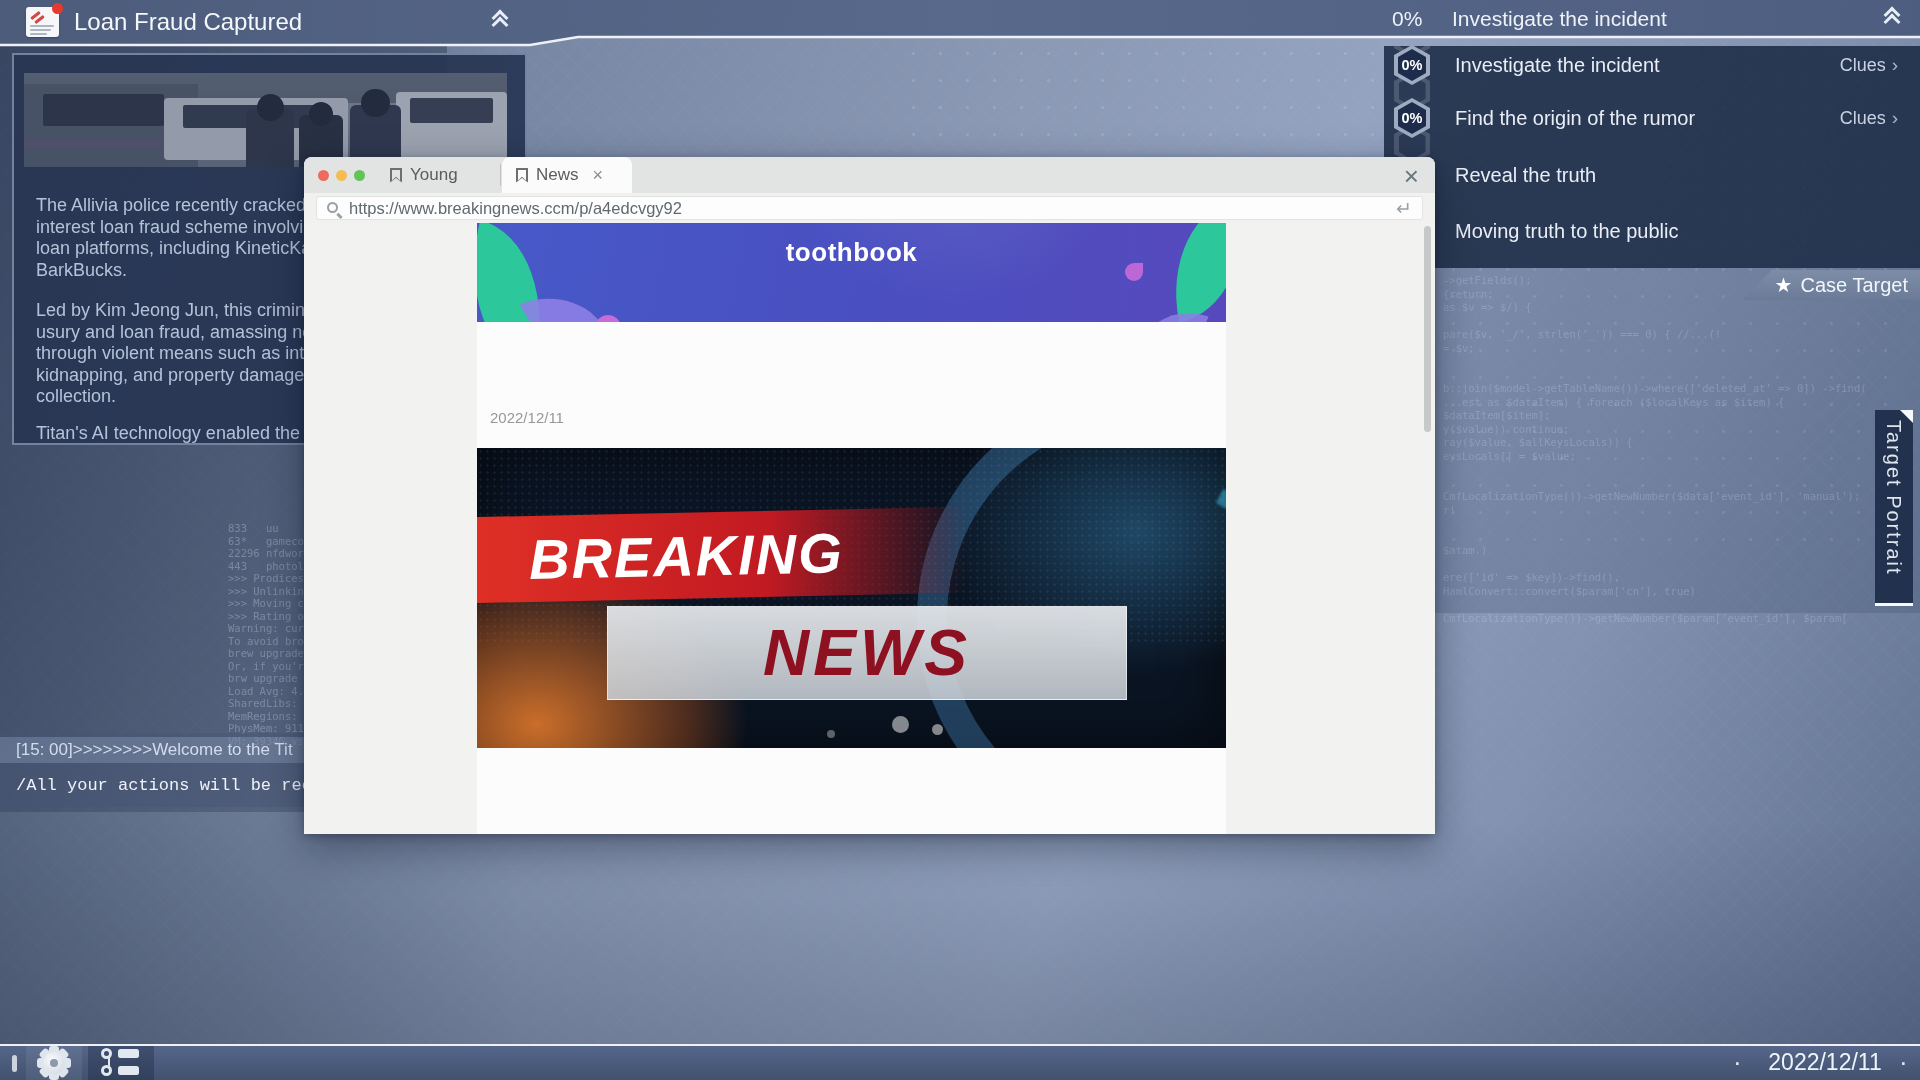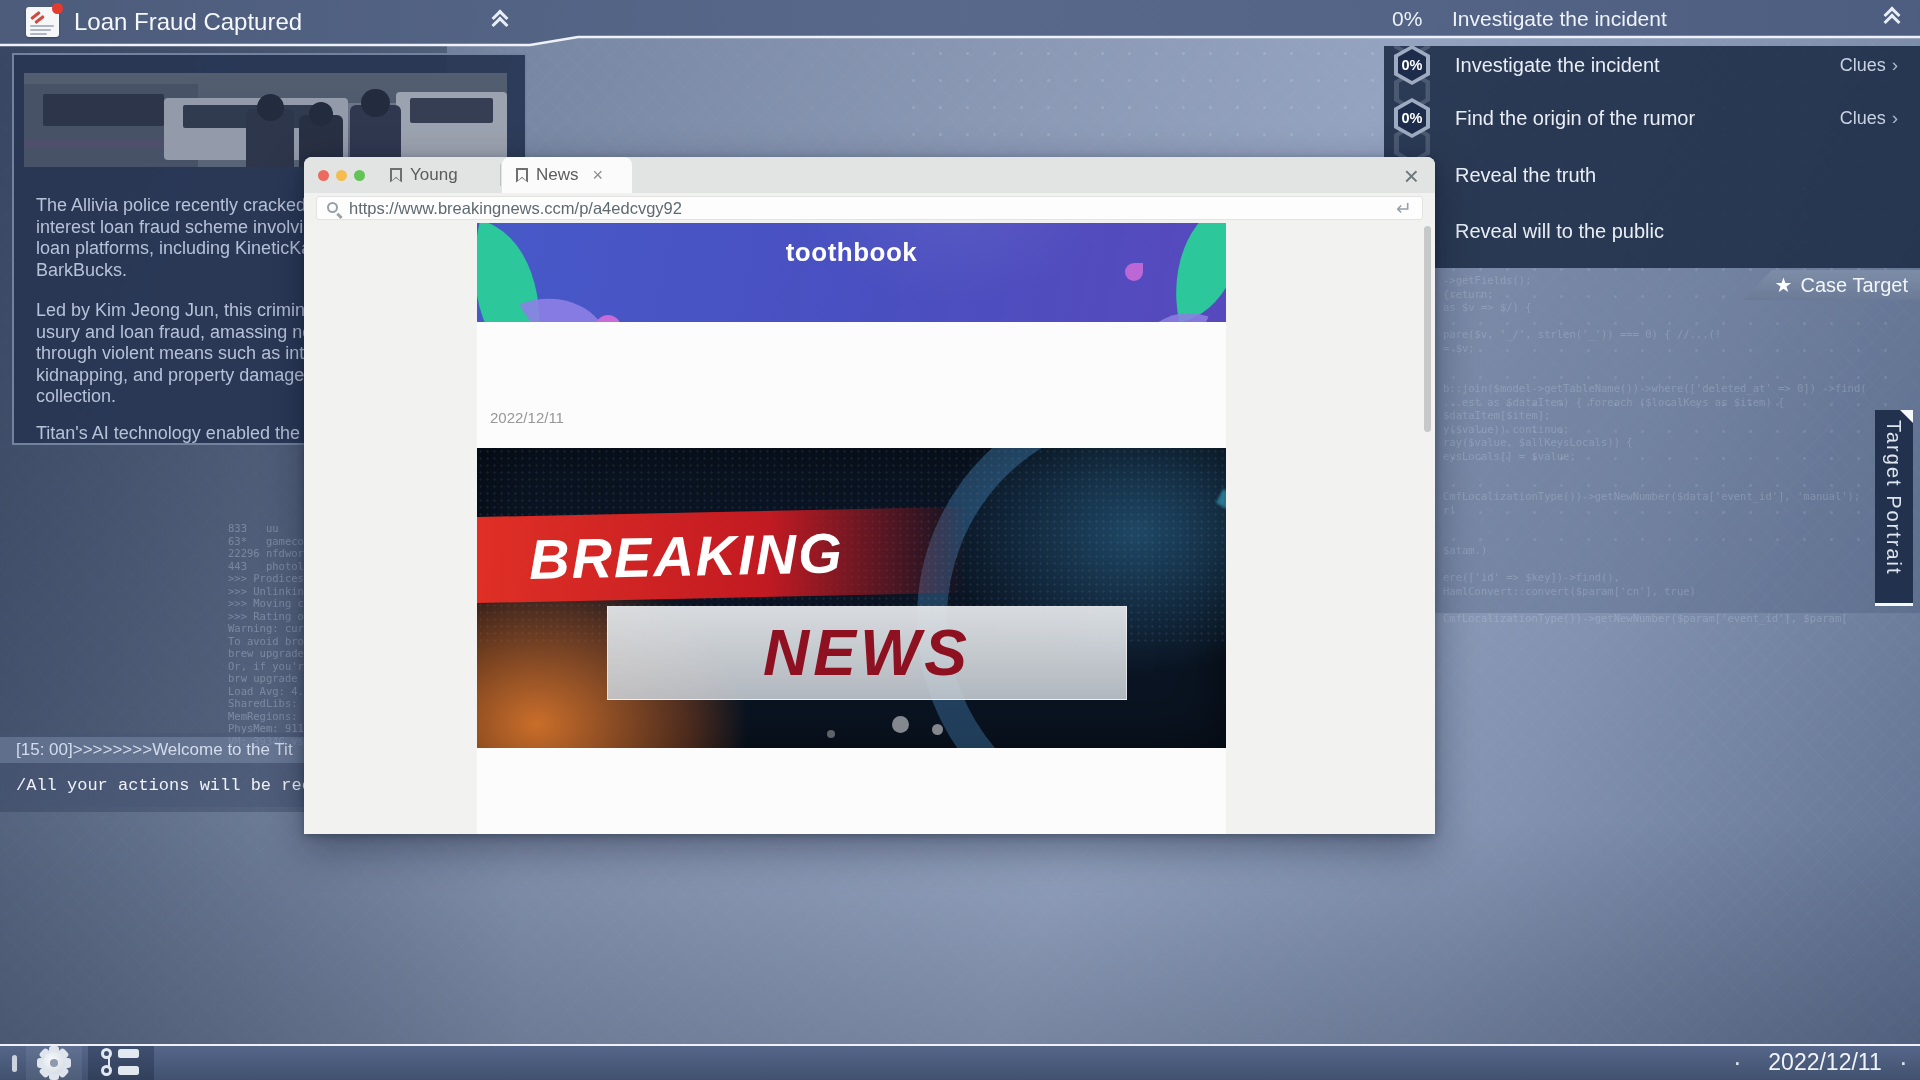--- a/index.html
+++ b/index.html
@@ -348,21 +348,21 @@
     <div class="abs hex" style="left:10px;top:52px;">
       <div class="o"></div>
         <div class="n"></div>
         <div class="t">0%</div>
     </div>
     <div class="abs task-label" style="top:6px;">Investigate the incident</div>
     <div class="abs clues" style="top:7px;"><span>Clues</span><span class="gt">›</span></div>
     <div class="abs task-label" style="top:59px;text-align:right;">Find the origin of the rumor</div>
     <div class="abs clues" style="top:60px;"><span>Clues</span><span class="gt">›</span></div>
     <div class="abs task-label" style="top:116px;">Reveal the truth</div>
-    <div class="abs task-label" style="top:172px;">Reveal will to the public</div>
+    <div class="abs task-label" style="top:172px;">Moving truth to the public</div>
   </div>
 
   <div class="abs case-bar">
     <span class="star">★</span>
     <span class="lbl">Case Target</span>
   </div>
 
   <div class="abs side-tab">
     <div class="corner"></div>
     <div class="vtext">Target Portrait</div>

